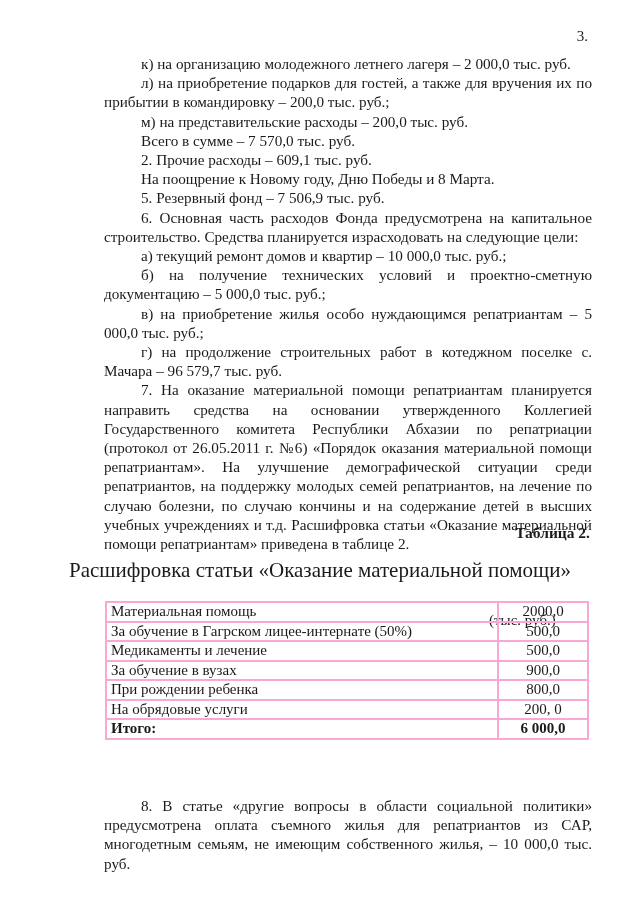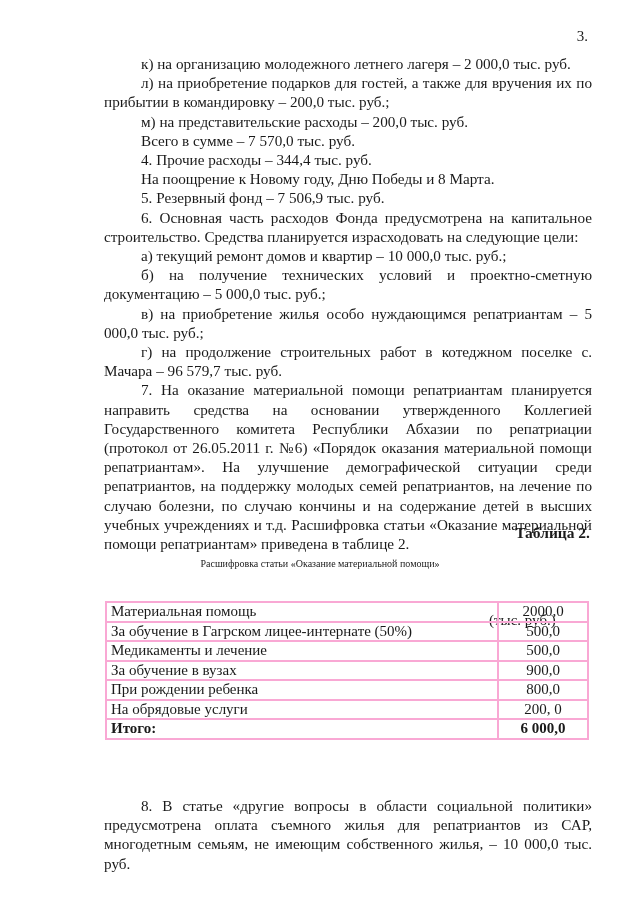--- a/index.html
+++ b/index.html
@@ -5,42 +5,42 @@
   html, body { margin: 0; padding: 0; }
   body {
     width: 640px; height: 905px; background: #ffffff; position: relative; overflow: hidden;
     font-family: "Liberation Serif", "DejaVu Serif", serif; color: #1a1a1a;
   }
   .page-num { position: absolute; top: 28px; right: 52px; font-size: 15px; }
   .text { position: absolute; left: 104px; width: 488px; font-size: 15.2px; line-height: 19.2px; }
   .p { margin: 0; text-align: justify; text-indent: 37px; }
   .p.last-left { text-align-last: left; }
   .tbl-label { position: absolute; top: 524px; right: 50px; font-weight: bold; font-size: 15.5px; }
-  .tbl-caption { position: absolute; top: 558px; left: 0; width: 640px; text-align: center; font-size: 10px; }
+  .tbl-caption { position: absolute; top: 558px; left: 0; width: 640px; text-align: center; font-size: 21px; }
   .units { position: absolute; top: 584px; left: 489px; font-size: 15px; margin-top: 28px; }
   table.data {
     position: absolute; top: 601px; left: 105px; width: 484px; border-collapse: collapse;
     font-size: 15px;
   }
   table.data td { border: 2px solid #f9a8d4; padding: 0 4px; height: 17.5px; line-height: 17px; }
   table.data td.val { width: 80px; text-align: center; }
   table.data tr.total td { font-weight: bold; }
   .text-bottom { top: 796px; }
 </style>
 </head>
 <body>
 
 <div class="page-num">3.</div>
 
 <div class="text" style="top:54px;">
   <p class="p last-left">к) на организацию молодежного летнего лагеря  – 2 000,0 тыс. руб.</p>
   <p class="p last-left">л) на приобретение подарков для гостей, а также для вручения их по прибытии в командировку – 200,0 тыс. руб.;</p>
   <p class="p last-left">м) на представительские расходы – 200,0 тыс. руб.</p>
   <p class="p last-left">Всего в сумме – 7 570,0 тыс. руб.</p>
-  <p class="p last-left">4. Прочие расходы – 344,4 тыс. руб.</p>
+  <p class="p last-left">2. Прочие расходы – 609,1 тыс. руб.</p>
   <p class="p last-left">На поощрение к Новому году, Дню Победы и 8 Марта.</p>
   <p class="p last-left">5. Резервный фонд  – 7 506,9 тыс. руб.</p>
   <p class="p last-left">6. Основная часть расходов Фонда предусмотрена на капитальное строительство. Средства планируется израсходовать на следующие цели:</p>
   <p class="p last-left">а) текущий ремонт домов и квартир – 10 000,0 тыс. руб.;</p>
   <p class="p last-left">б) на получение технических условий и проектно-сметную документацию – 5 000,0 тыс. руб.;</p>
   <p class="p last-left">в) на приобретение жилья особо нуждающимся репатриантам – 5 000,0 тыс. руб.;</p>
   <p class="p last-left">г) на продолжение строительных работ в котеджном поселке с. Мачара –  96 579,7 тыс. руб.</p>
   <p class="p last-left">7. На оказание материальной помощи репатриантам планируется направить средства на основании утвержденного Коллегией Государственного комитета Республики Абхазии по репатриации (протокол от 26.05.2011 г. №6) «Порядок оказания материальной помощи репатриантам». На улучшение демографической ситуации среди репатриантов, на поддержку молодых семей репатриантов, на лечение по случаю болезни, по случаю кончины и на содержание детей в высших учебных учреждениях и т.д. Расшифровка статьи «Оказание материальной помощи репатриантам» приведена в таблице 2.</p>
 </div>
 

